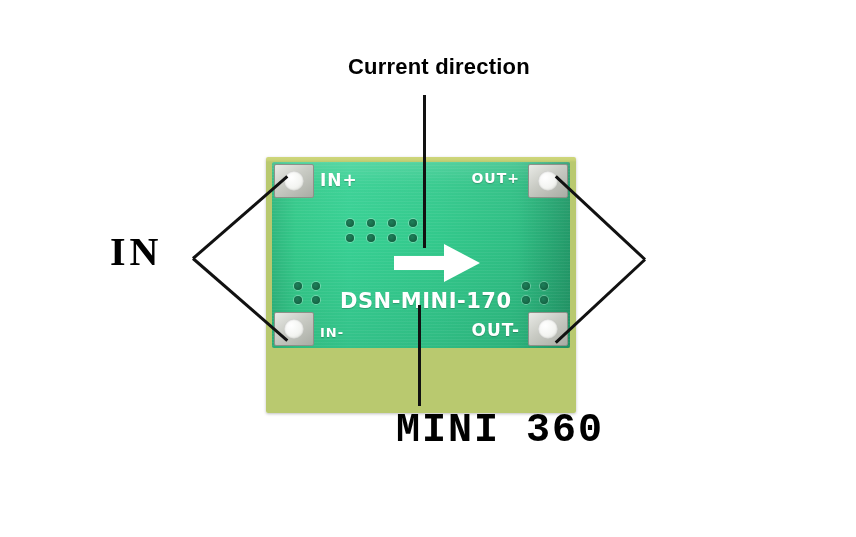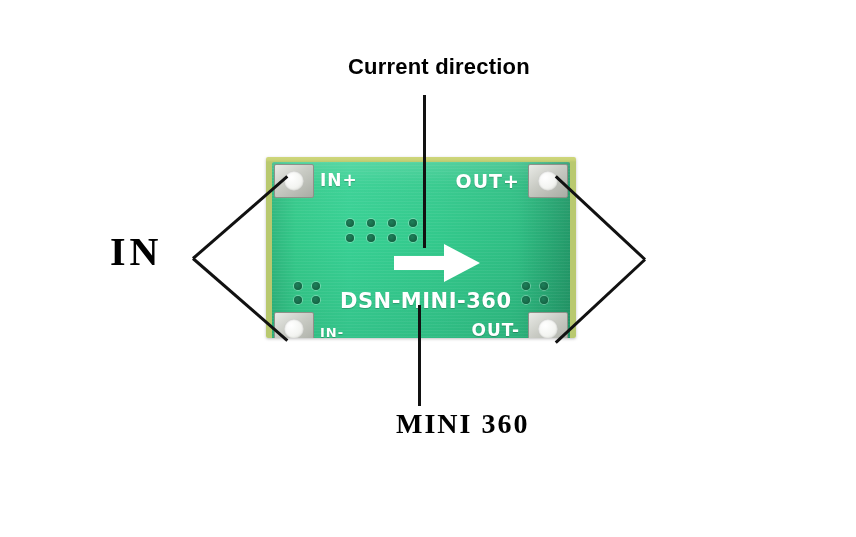--- a/index.html
+++ b/index.html
@@ -45,23 +45,23 @@
     left: 660px;
     top: 228px;
     font-family: "Liberation Serif", serif;
     font-weight: bold;
     font-size: 40px;
     letter-spacing: 3px;
   }
   #label-mini360 {
     left: 396px;
     top: 408px;
-    font-family: Liberation Serif, serif;
-    font-weight: bold;
-    font-size: 28px;
+    font-family: Liberation Mono, monospace;
+    font-weight: bold;
+    font-size: 40px;
     letter-spacing: 2px;
   }
 
   
   .leader {
     position: absolute;
     background: #111111;
   }
   .leader-v { width: 3px; }
 
@@ -74,21 +74,21 @@
     background: #111111;
     transform-origin: 0 50%;
   }
 
   
   #pcb {
     position: absolute;
     left: 266px;
     top: 157px;
     width: 310px;
-    height: 181px;
+    height: 256px;
     box-sizing: border-box;
     background: linear-gradient(180deg, #cfd77a 0%, #c9d277 3px, #b9c96f 5px, #b9c96f 100%);
     border-radius: 2px;
     box-shadow: 0 1px 3px rgba(0,0,0,0.25);
     overflow: hidden;
   }
   
   #pcb-mask {
     position: absolute;
     left: 6px;
@@ -165,21 +165,21 @@
   .silk {
     position: absolute;
     color: #ffffff;
     font-family: "DejaVu Sans", sans-serif;
     font-weight: bold;
     white-space: nowrap;
     text-shadow: 0 1px 1px rgba(0,0,0,0.22);
     user-select: none;
   }
   #silk-in-plus   { left: 48px;  top: 8px;  font-size: 17px; letter-spacing: 1px; }
-  #silk-out-plus  { right: 50px; top: 8px;  font-size: 19px; letter-spacing: 1px; }
+  #silk-out-plus  { right: 50px; top: 8px;  font-size: 14px; letter-spacing: 1px; }
   #silk-in-minus  { left: 48px;  bottom: 8px; font-size: 13px; letter-spacing: 1px; }
   #silk-out-minus { right: 50px; bottom: 8px; font-size: 17px; letter-spacing: 1px; }
   #silk-part {
     left: 68px;
     top: 127px;
     font-size: 21px;
     letter-spacing: 0.5px;
   }
 
   
@@ -238,21 +238,21 @@
       <div class="pad" id="pad-in-plus"></div>
       <div class="pad" id="pad-out-plus"></div>
       <div class="pad" id="pad-in-minus"></div>
       <div class="pad" id="pad-out-minus"></div>
 
       <div class="silk" id="silk-in-plus">IN+</div>
       <div class="silk" id="silk-out-plus">OUT+</div>
       <div class="silk" id="silk-in-minus">IN-</div>
       <div class="silk" id="silk-out-minus">OUT-</div>
 
-      <div class="silk" id="silk-part">DSN-MINI-360</div>
+      <div class="silk" id="silk-part">DSN-MINI-170</div>
 
       <div class="via-grid" id="vias-center">
         <div class="via"></div>
         <div class="via"></div>
         <div class="via"></div>
         <div class="via"></div>
         <div class="via"></div>
         <div class="via"></div>
         <div class="via"></div>
         <div class="via"></div>

